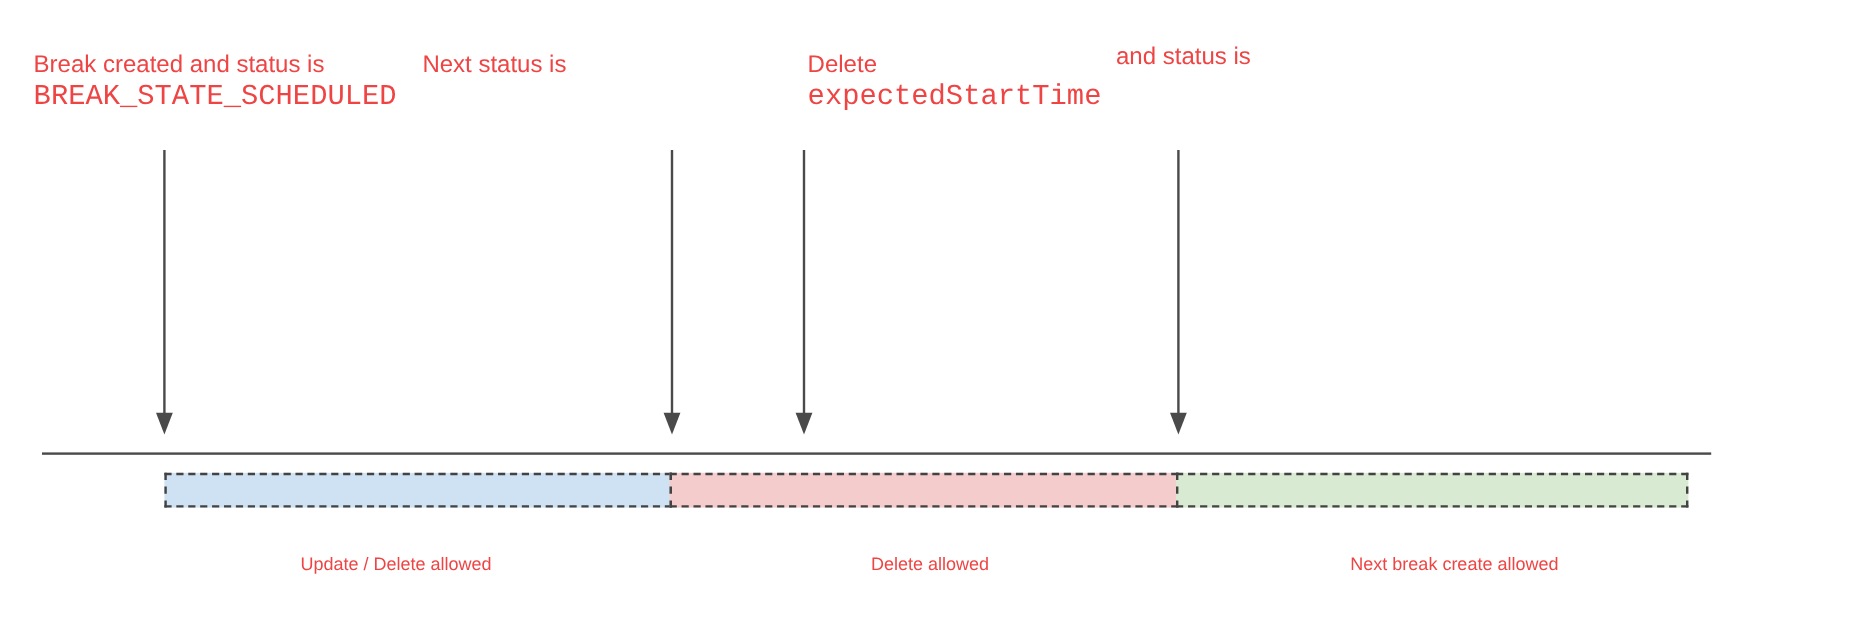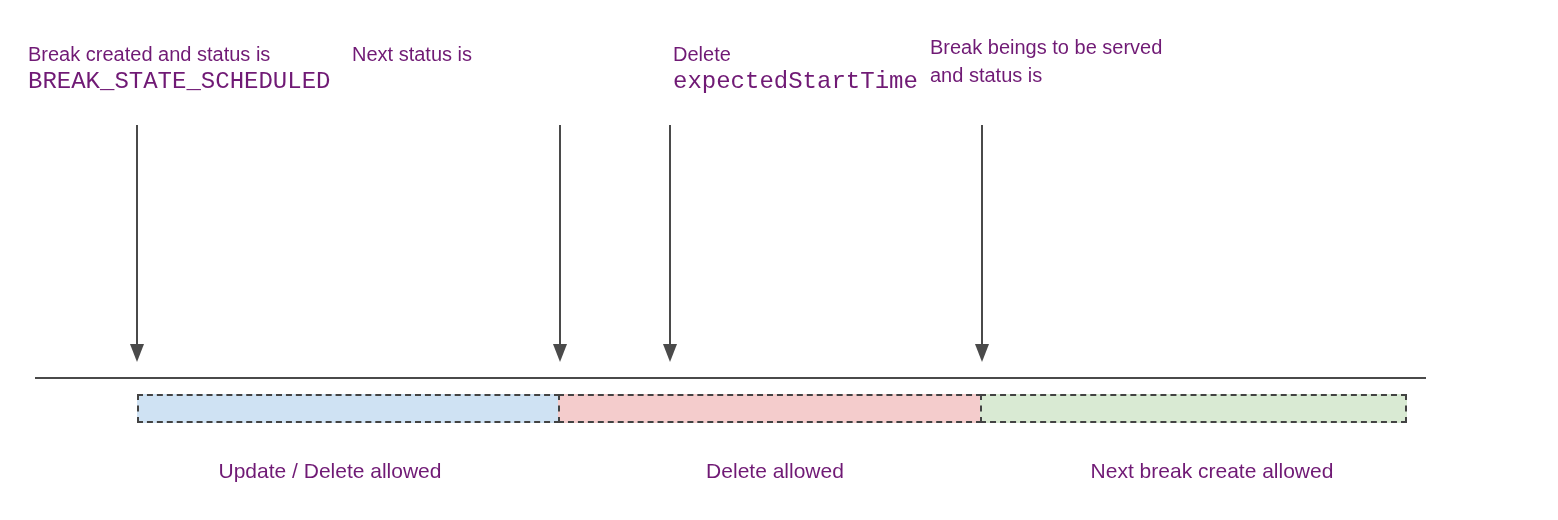--- a/index.html
+++ b/index.html
@@ -7,21 +7,21 @@
     padding: 0;
     background: #ffffff;
   }
   #canvas {
     position: relative;
     width: 1426px;
     height: 520px;
     background: #ffffff;
     overflow: hidden;
     font-family: "Liberation Sans", sans-serif;
-    color: #701a75;
+    color: #ef4444;
   }
   
   .annotation {
     position: absolute;
     font-size: 20px;
     line-height: 28px;
     white-space: nowrap;
   }
   .annotation .code {
     font-family: Liberation Mono, monospace;
@@ -86,21 +86,21 @@
     border: 2px dashed #434343;
   }
   #segment-update { left: 137px; width: 423px; }
   #segment-delete { left: 558px; width: 424px; }
   #segment-next   { left: 980px; width: 427px; }
   
   .segment-caption {
     position: absolute;
     top: 458px;
     transform: translateX(-50%);
-    font-size: 21px;
+    font-size: 15px;
     line-height: 26px;
     white-space: nowrap;
   }
   #caption-update { left: 330px; }
   #caption-delete { left: 775px; }
   #caption-next   { left: 1212px; }
 </style>
 </head>
 <body>
 
@@ -114,21 +114,20 @@
   <div class="annotation" style="left:352px; top:40px;">
     <div>Next status is</div>
   </div>
 
   <div class="annotation" style="left:673px; top:40px;">
     <div>Delete</div>
     <div class="code">expectedStartTime</div>
   </div>
 
   <div class="annotation" style="left:930px; top:33px;">
-    <div>Break beings to be served</div>
     <div>and status is</div>
   </div>
 
   <div class="v-arrow" style="left:137px;">
     <div class="shaft"></div>
     <div class="head"></div>
   </div>
   <div class="v-arrow" style="left:560px;">
     <div class="shaft"></div>
     <div class="head"></div>

